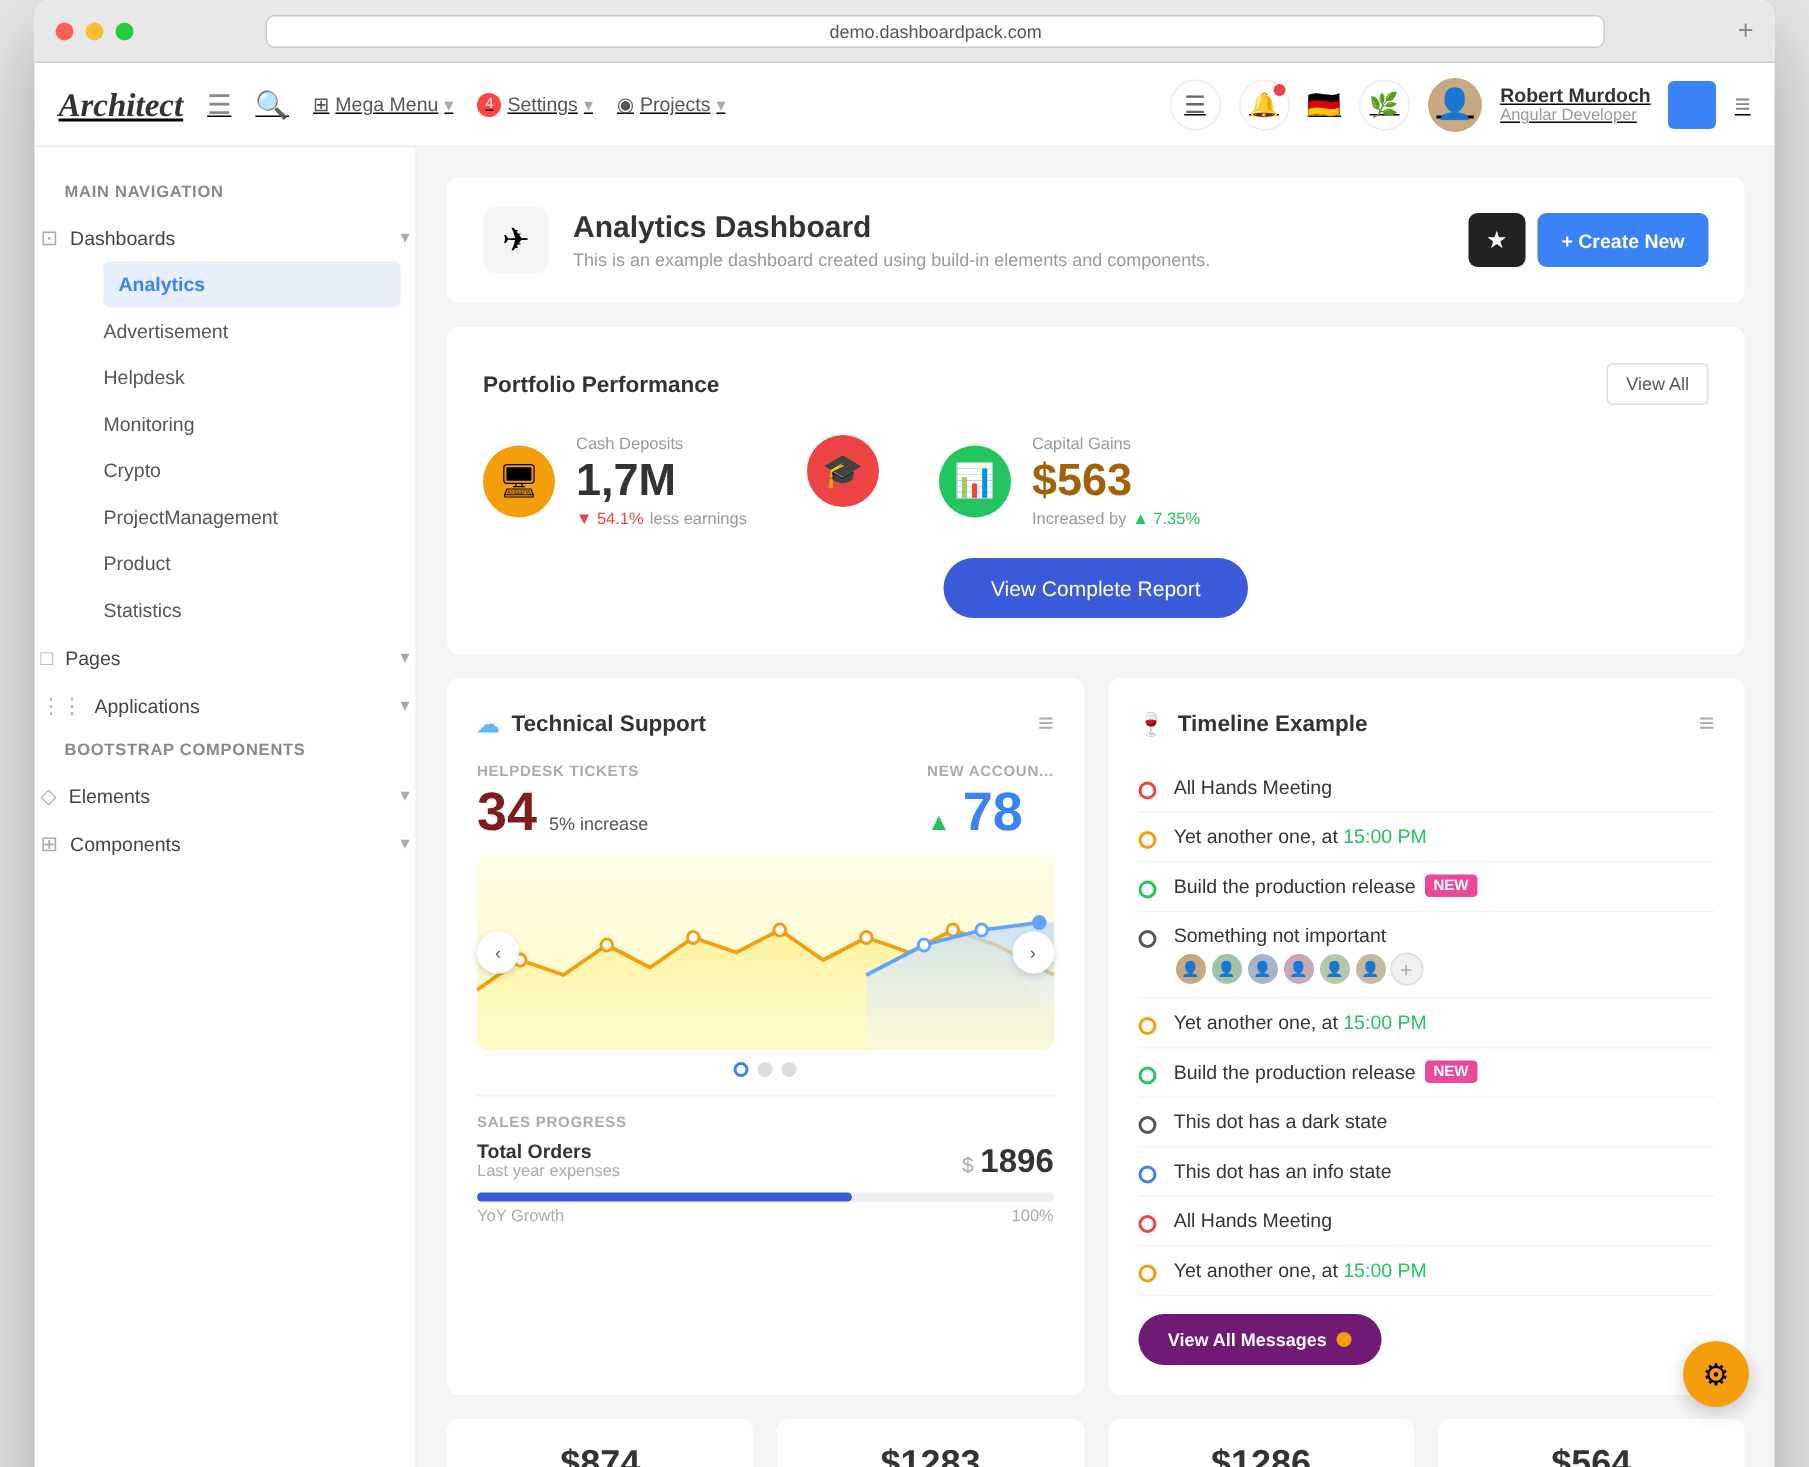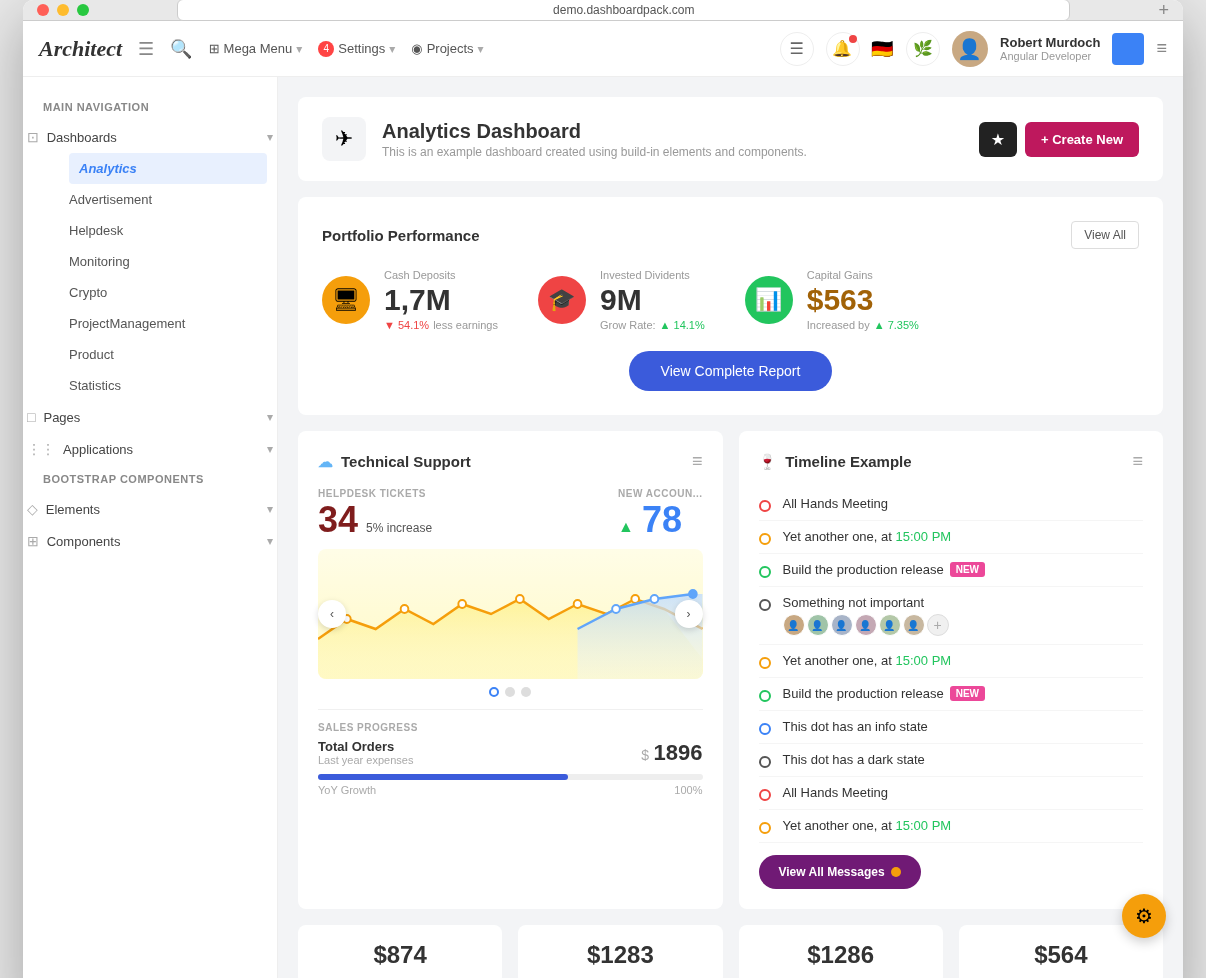--- a/index.html
+++ b/index.html
@@ -1,61 +1,61 @@
 <!DOCTYPE html>
 <html><head>
   <meta charset="utf-8">
   <style>
     * { box-sizing: border-box; margin: 0; padding: 0; }
     body { background: #e8e8e8; font-family: -apple-system, BlinkMacSystemFont, 'Segoe UI', sans-serif; display: flex; justify-content: center; align-items: center; min-height: 100vh; }
     .window { width: 1160px; background: #fff; border-radius: 10px; box-shadow: 0 20px 60px rgba(0,0,0,0.3); overflow: hidden; }
-    .titlebar { background: #e8e8e8; height: 21px; display: flex; align-items: center; padding: 0 14px; gap: 8px; border-bottom: 1px solid #ccc; }
+    .titlebar { background: #e8e8e8; height: 42px; display: flex; align-items: center; padding: 0 14px; gap: 8px; border-bottom: 1px solid #ccc; }
     .dot { width: 12px; height: 12px; border-radius: 50%; }
     .dot-red { background: #ff5f57; }
     .dot-yellow { background: #febc2e; }
     .dot-green { background: #28c840; }
     .url-bar { flex: 1; background: #fff; border-radius: 6px; height: 22px; display: flex; align-items: center; justify-content: center; font-size: 12px; color: #555; border: 1px solid #ccc; margin: 0 80px; }
     .tab-plus { margin-left: auto; font-size: 18px; color: #888; }
 
     .app { display: flex; flex-direction: column; height: calc(100% - 38px); }
-    .topbar { background: #fff; height: 56px; display: flex; align-items: center; padding: 4px 16px; border-bottom: 1px solid #eee; gap: 16px; }
+    .topbar { background: #fff; height: 56px; display: flex; align-items: center; padding: 4px 16px; border-bottom: 1px solid #eee; gap: 16px; text-decoration: underline; }
     .logo { font-family: Georgia, serif; font-size: 22px; color: #333; font-weight: bold; font-style: italic; }
     .topbar-icon { color: #888; font-size: 18px; cursor: pointer; }
     .topbar-nav { display: flex; align-items: center; gap: 4px; font-size: 13px; color: #555; cursor: pointer; }
     .topbar-nav .badge { background: #f44; color: #fff; border-radius: 50%; width: 16px; height: 16px; font-size: 10px; display: flex; align-items: center; justify-content: center; }
     .topbar-spacer { flex: 1; }
     .topbar-actions { display: flex; align-items: center; gap: 12px; }
     .topbar-action-icon { width: 34px; height: 34px; border-radius: 50%; display: flex; align-items: center; justify-content: center; font-size: 16px; cursor: pointer; color: #666; border: 1px solid #eee; }
     .flag { font-size: 18px; }
     .avatar { width: 36px; height: 36px; border-radius: 50%; background: #c8a882; overflow: hidden; display: flex; align-items: center; justify-content: center; font-size: 20px; }
     .user-info { display: flex; flex-direction: column; }
     .user-name { font-size: 13px; font-weight: 600; color: #333; }
     .user-role { font-size: 11px; color: #999; }
     .topbar-square { width: 32px; height: 32px; background: #3b82f6; border-radius: 4px; }
 
     .main { display: flex; flex: 1; overflow: hidden; }
     .sidebar { width: 255px; background: #fff; border-right: 1px solid #eee; padding: 16px 0; overflow-y: auto; flex-shrink: 0; }
     .sidebar-section-title { font-size: 11px; font-weight: 700; color: #888; padding: 8px 20px; letter-spacing: 0.5px; }
     .sidebar-item { display: flex; align-items: center; justify-content: space-between; padding: 8px 20px; cursor: pointer; font-size: 13px; color: #555; }
-    .sidebar-item.active { background: #e8f0fe; color: #3b82f6; font-weight: 600; border-radius: 4px; margin: 0 10px; padding: 8px 10px; font-style: italic; }
+    .sidebar-item.active { background: #e8f0fe; color: #3b82f6; font-weight: 600; border-radius: 4px; margin: 0 10px; padding: 8px 10px; }
     .sidebar-parent { display: flex; align-items: center; justify-content: space-between; padding: 8px 4px; cursor: pointer; font-size: 13px; color: #444; font-weight: 500; }
     .sidebar-parent .icon { margin-right: 8px; font-size: 14px; color: #aaa; }
     .sidebar-sub { padding-left: 36px; }
     .sidebar-sub .sidebar-item { padding-left: 10px; }
     .chevron { font-size: 12px; color: #aaa; }
 
     .content { flex: 1; background: #f3f4f6; padding: 20px; overflow-y: auto; }
     .page-header { background: #fff; border-radius: 8px; padding: 20px 24px; display: flex; align-items: center; justify-content: space-between; margin-bottom: 16px; }
     .page-header-left { display: flex; align-items: center; gap: 16px; }
     .page-icon { width: 44px; height: 44px; background: #f3f4f6; border-radius: 8px; display: flex; align-items: center; justify-content: center; font-size: 22px; }
     .page-title { font-size: 20px; font-weight: 700; color: #333; }
     .page-subtitle { font-size: 12px; color: #999; margin-top: 2px; }
     .page-header-right { display: flex; gap: 8px; }
     .btn-star { background: #222; color: #fff; border: none; padding: 8px 12px; border-radius: 6px; cursor: pointer; font-size: 16px; }
-    .btn-create { background: #be185d; color: #fff; border: none; padding: 8px 16px; border-radius: 6px; cursor: pointer; font-size: 13px; font-weight: 600; }
+    .btn-create { background: #3b82f6; color: #fff; border: none; padding: 8px 16px; border-radius: 6px; cursor: pointer; font-size: 13px; font-weight: 600; }
 
     .portfolio-card { background: #fff; border-radius: 8px; padding: 24px; margin-bottom: 16px; }
     .portfolio-header { display: flex; align-items: center; justify-content: space-between; margin-bottom: 20px; }
     .portfolio-title { font-size: 15px; font-weight: 600; color: #333; }
     .btn-view-all { border: 1px solid #ddd; background: #fff; padding: 6px 12px; border-radius: 4px; font-size: 12px; cursor: pointer; color: #555; }
     .metrics { display: flex; gap: 40px; flex-wrap: wrap; align-items: flex-start; }
     .metric { display: flex; align-items: center; gap: 14px; }
     .metric-icon { width: 48px; height: 48px; border-radius: 50%; display: flex; align-items: center; justify-content: center; font-size: 22px; }
     .metric-icon.yellow { background: #f59e0b; }
     .metric-icon.red { background: #ef4444; }
@@ -257,28 +257,20 @@
                 <div class="metric-value">1,7M</div>
                 <div class="metric-sub">
                   <span class="down">▼ 54.1%</span>
                   <span> less earnings</span>
                 </div>
               </div>
             </div>
 
             <div class="metric">
               <div class="metric-icon red">🎓</div>
-              <div>
-                <div class="metric-label">Invested Dividents</div>
-                <div class="metric-value">9M</div>
-                <div class="metric-sub">
-                  <span>Grow Rate:</span>
-                  <span class="up">▲ 14.1%</span>
-                </div>
-              </div>
             </div>
 
             <div class="metric">
               <div class="metric-icon green">📊</div>
               <div>
                 <div class="metric-label">Capital Gains</div>
                 <div class="metric-value green-text">$563</div>
                 <div class="metric-sub">
                   <span>Increased by</span>
                   <span class="up"> ▲ 7.35%</span>
@@ -435,29 +427,29 @@
                 </div>
             </div>
             <div class="tl-item">
               <div class="tl-dot green"></div>
               <div style="display:flex;align-items:center;">
                 <div class="tl-text">Build the production release</div>
                 <span class="tl-badge">NEW</span>
               </div>
             </div>
             <div class="tl-item">
+              <div class="tl-dot dark"></div>
+              <div>
+                  <div class="tl-text">This dot has a dark state</div>
+                </div>
+            </div>
+            <div class="tl-item">
               <div class="tl-dot blue"></div>
               <div>
                   <div class="tl-text">This dot has an info state</div>
-                </div>
-            </div>
-            <div class="tl-item">
-              <div class="tl-dot dark"></div>
-              <div>
-                  <div class="tl-text">This dot has a dark state</div>
                 </div>
             </div>
             <div class="tl-item">
               <div class="tl-dot red"></div>
               <div>
                   <div class="tl-text">All Hands Meeting</div>
                 </div>
             </div>
             <div class="tl-item">
               <div class="tl-dot yellow"></div>

